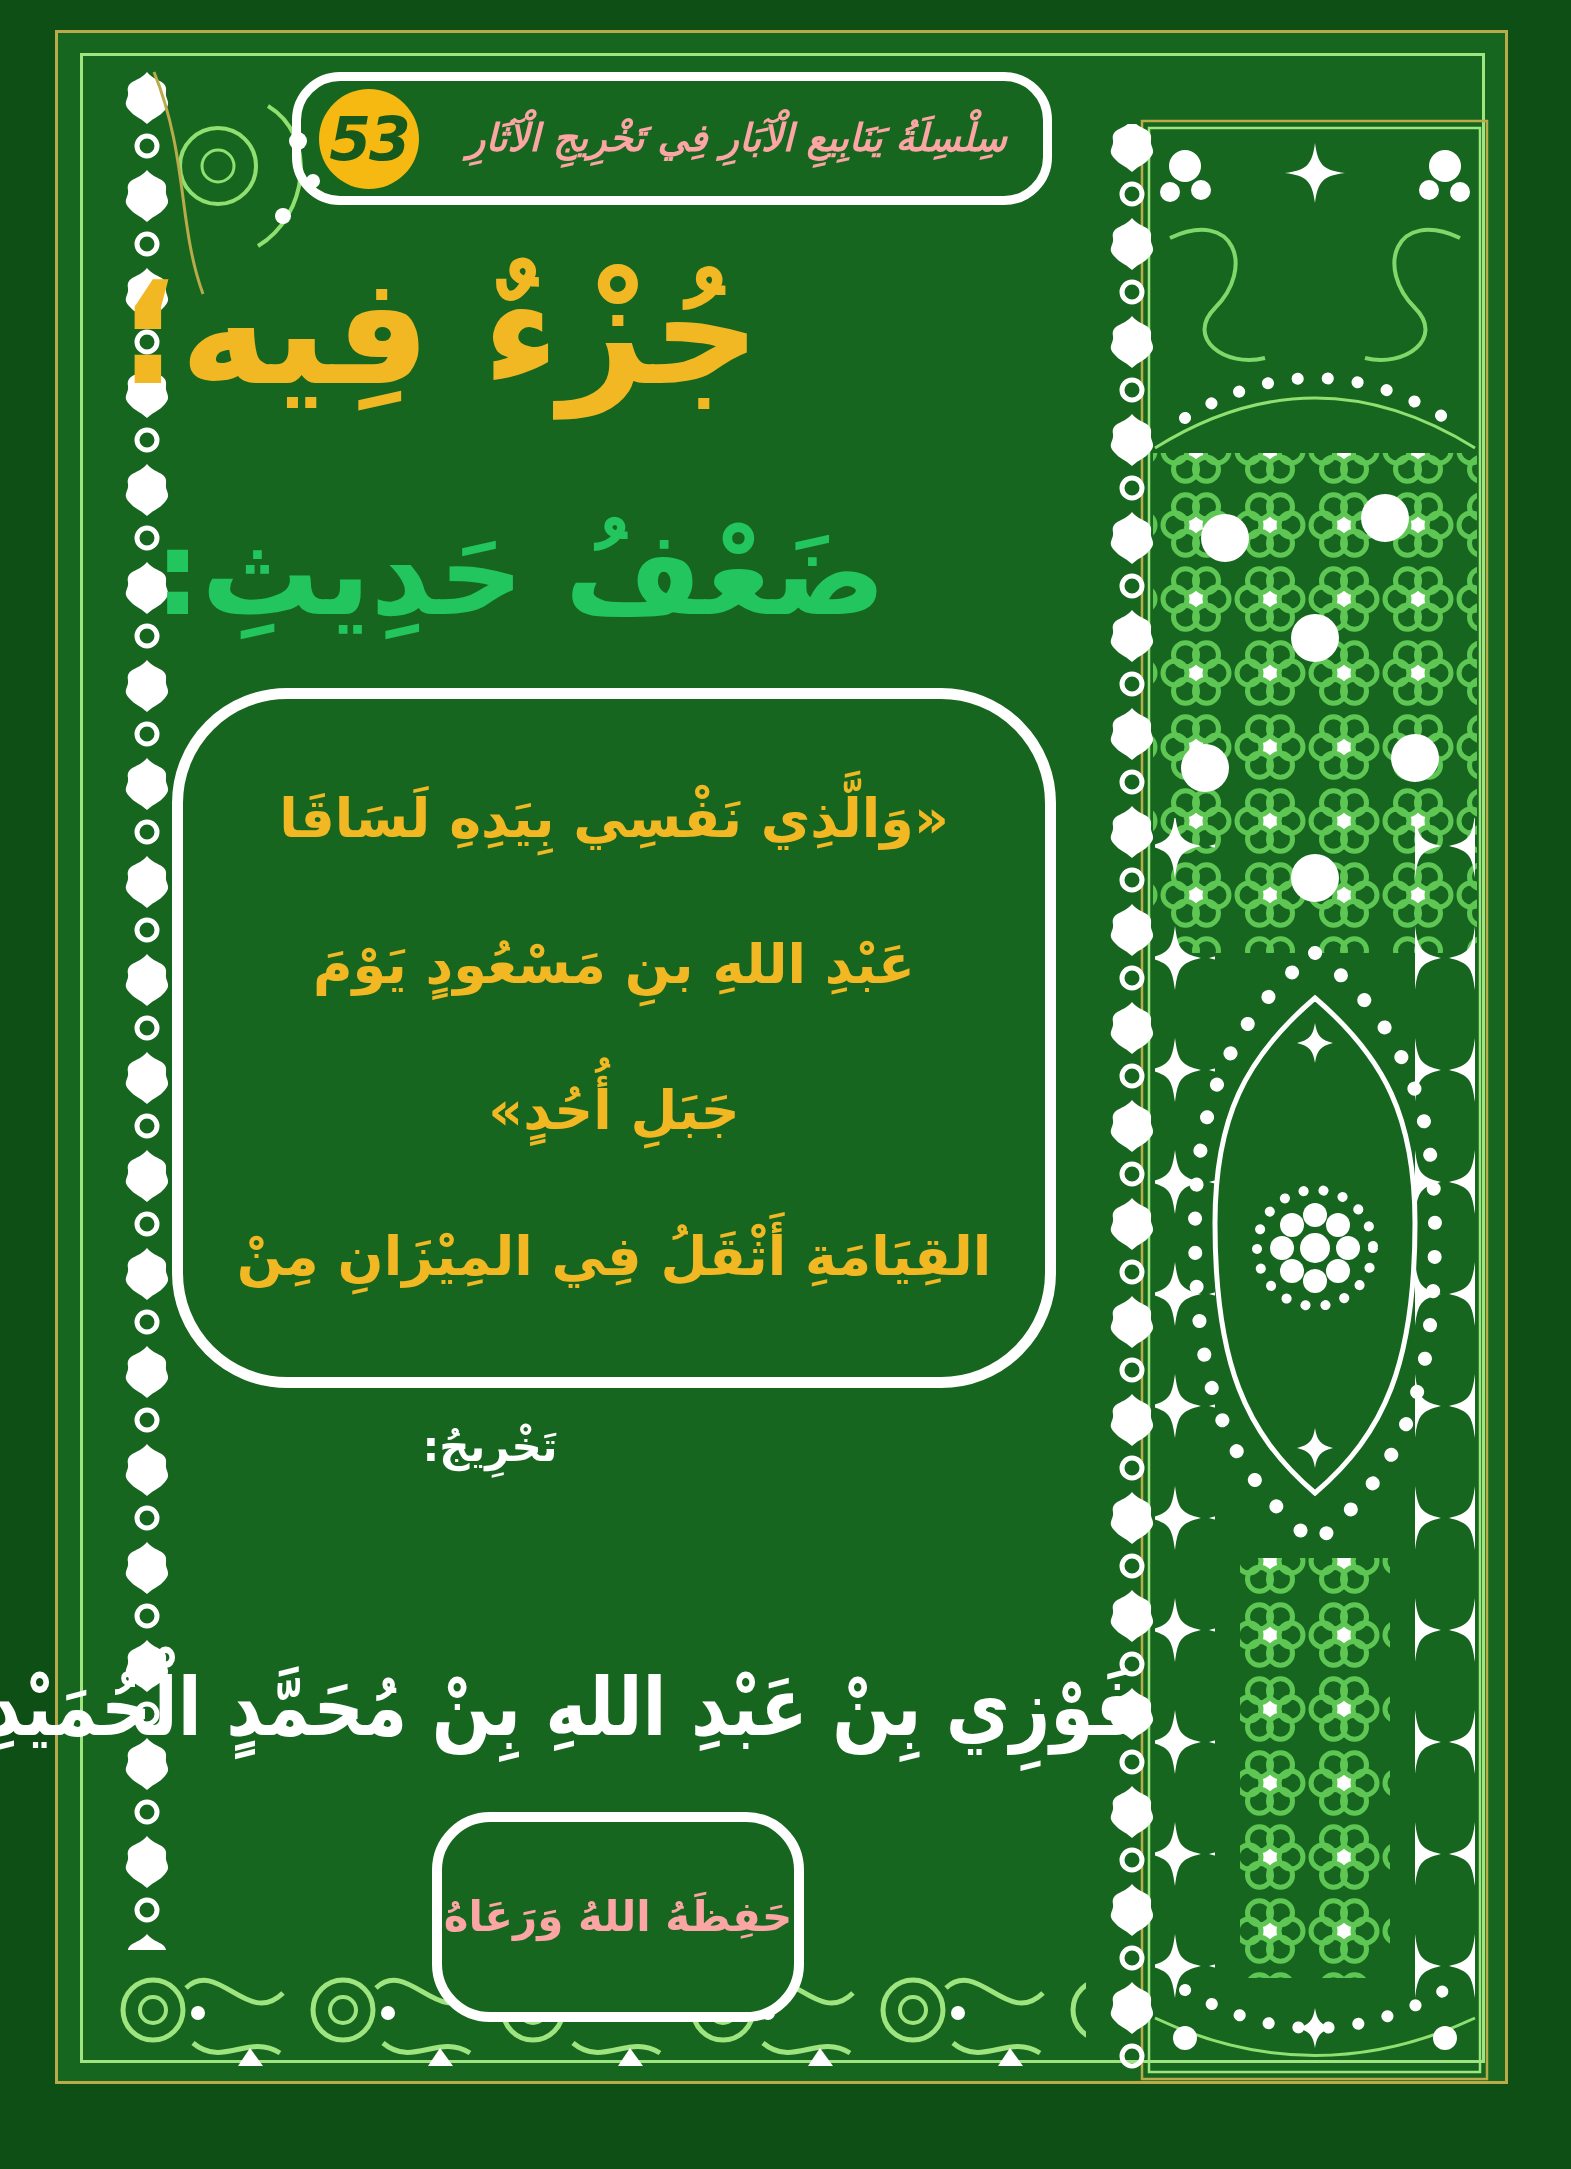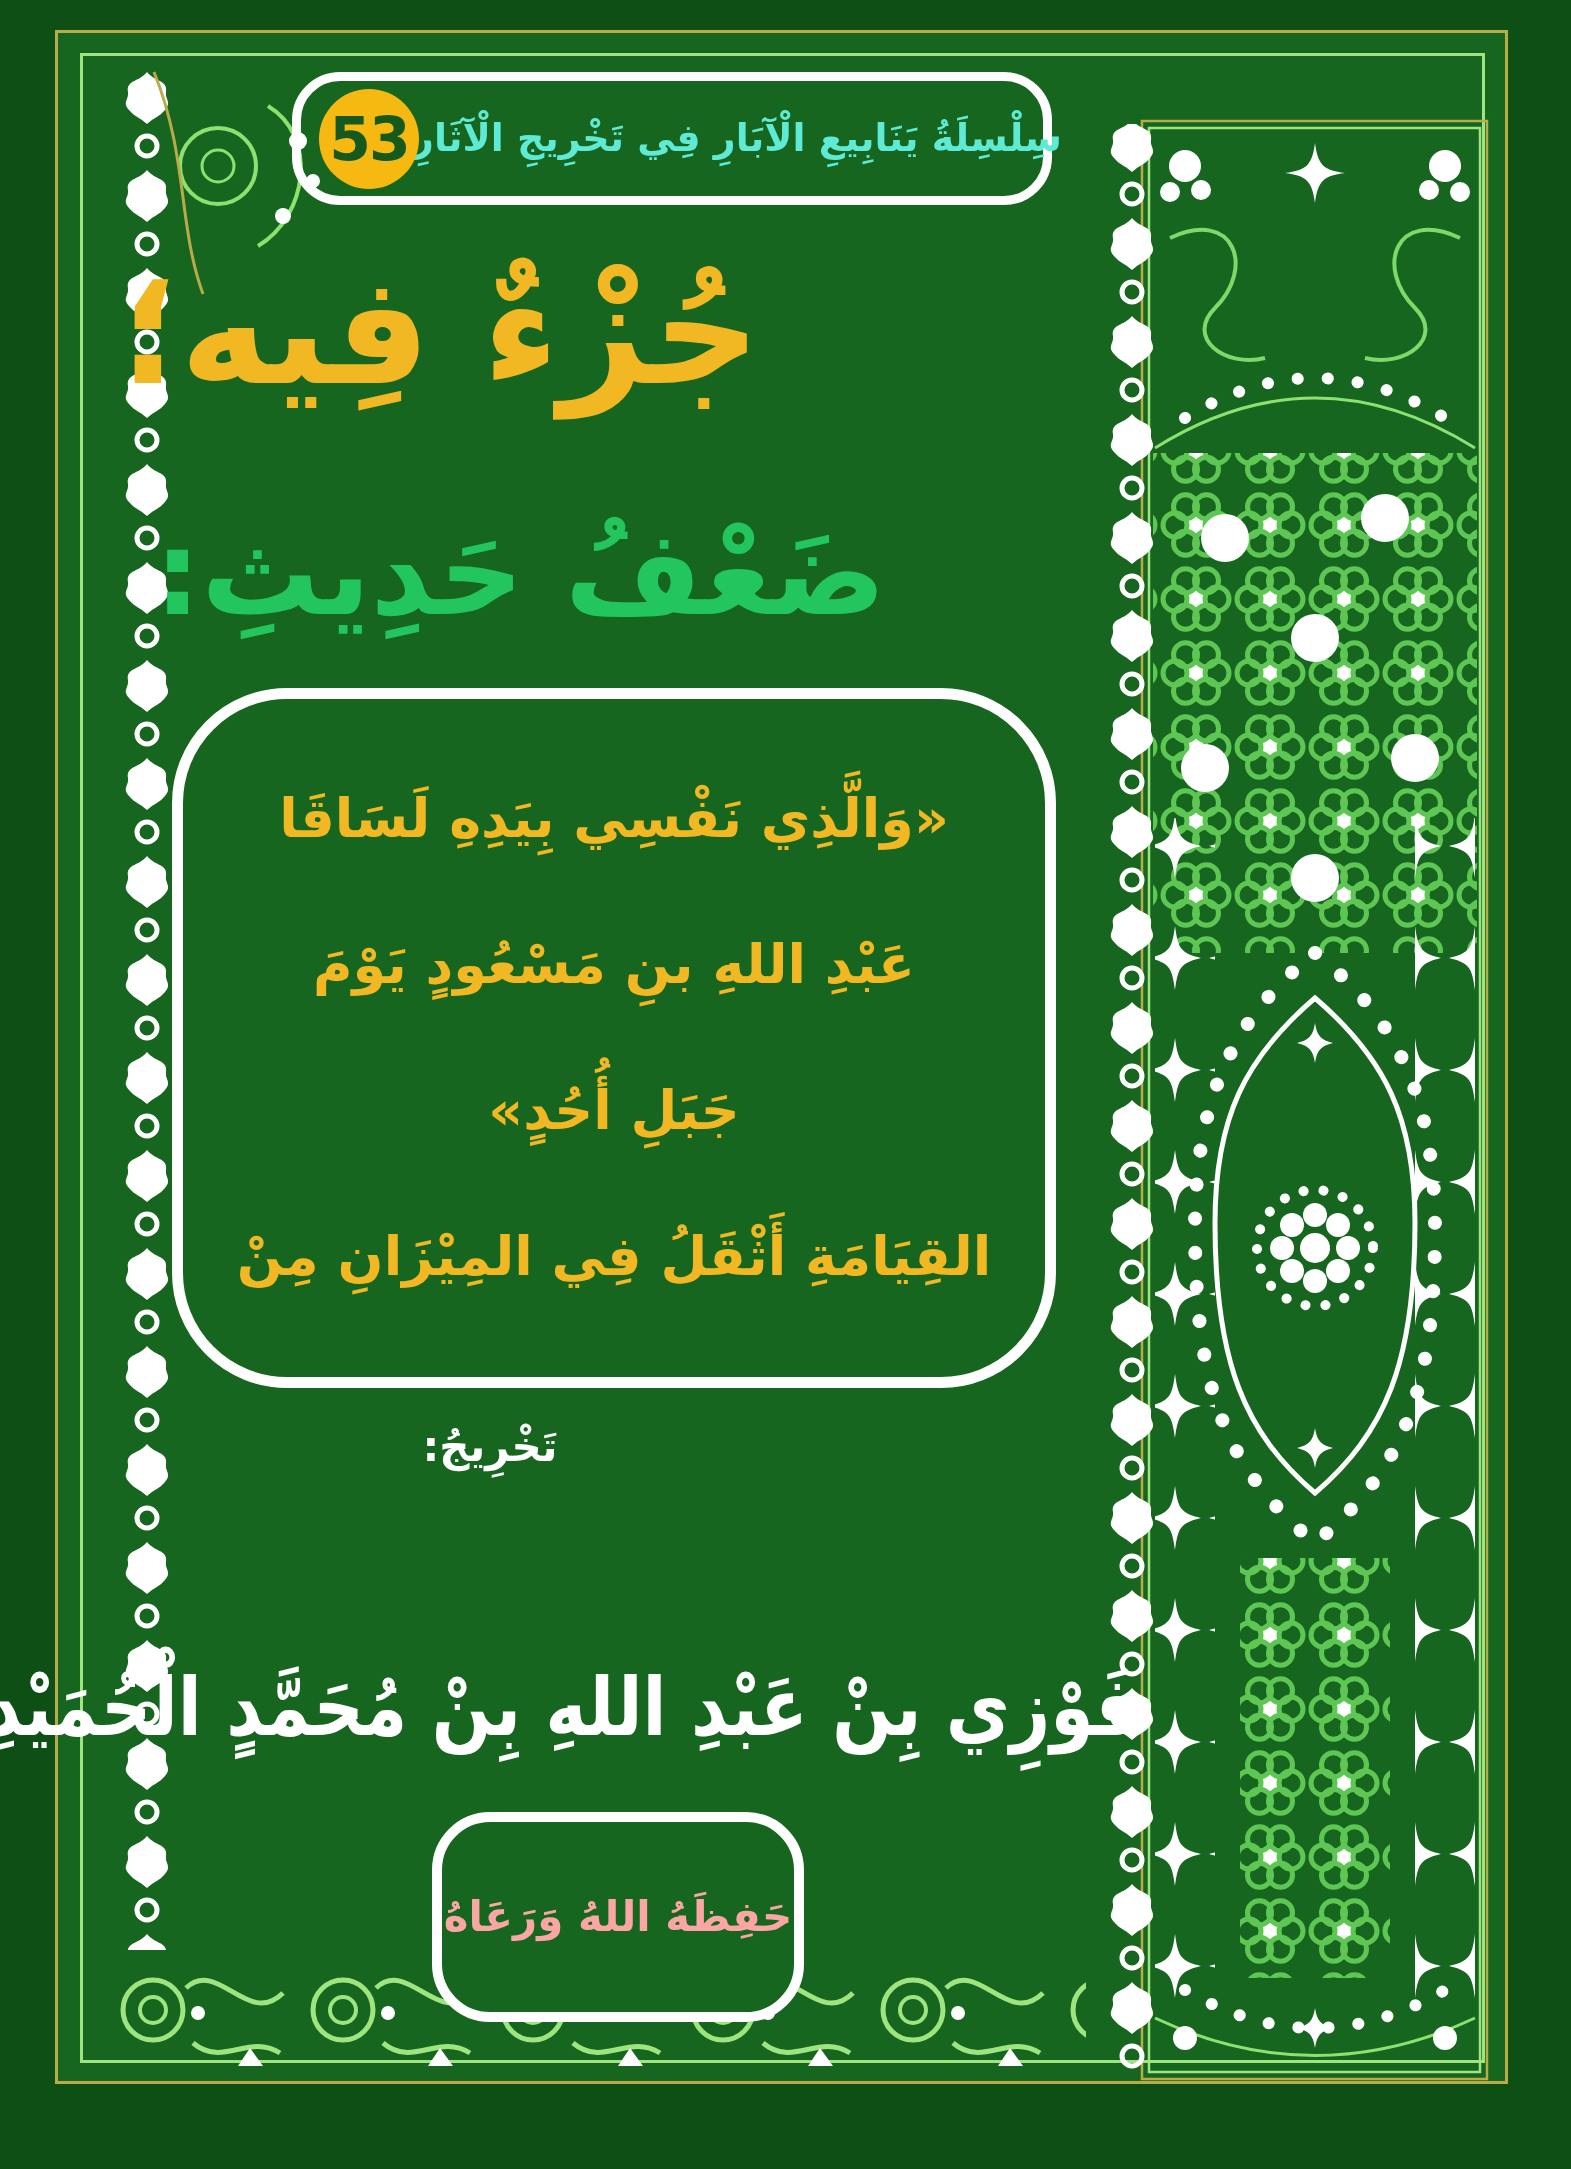--- a/index.html
+++ b/index.html
@@ -19,32 +19,32 @@
   
   .orn{position:absolute;z-index:2;}
   .left-strip{left:100px;top:70px;}
   .right-column{left:1085px;top:118px;}
   .bottom-band{left:98px;top:1948px;}
   .corner-tl{left:148px;top:66px;}
   
   .banner{
     position:absolute;left:292px;top:72px;width:760px;height:133px;
     border:9px solid #ffffff;border-radius:48px;box-sizing:border-box;z-index:3;
-    display:flex;align-items:center;justify-content:center;
+    display:flex;align-items:center;justify-content:center;font-style:italic;
   }
   .badge{
     position:absolute;left:18px;top:50%;transform:translateY(-50%);
     width:100px;height:100px;border-radius:50%;background:#f5b912;
     display:flex;align-items:center;justify-content:center;
   }
   .badge span{
     font-size:60px;font-weight:bold;color:#155a1c;letter-spacing:-2px;
   }
   .banner-title{
-    direction:rtl;color:#5eead4;font-size:38px;font-weight:600;
+    direction:rtl;color:#fca5a5;font-size:38px;font-weight:600;
     padding-left:130px;white-space:nowrap;line-height:1.9;
   }
   
   .main-title{
     position:absolute;left:120px;top:200px;width:980px;z-index:3;
     direction:rtl;text-align:left;color:#f2b824;
     font-size:150px;font-weight:bold;line-height:1.75;white-space:nowrap;
   }
   .sub-title{
     position:absolute;left:30px;top:470px;width:980px;z-index:3;

